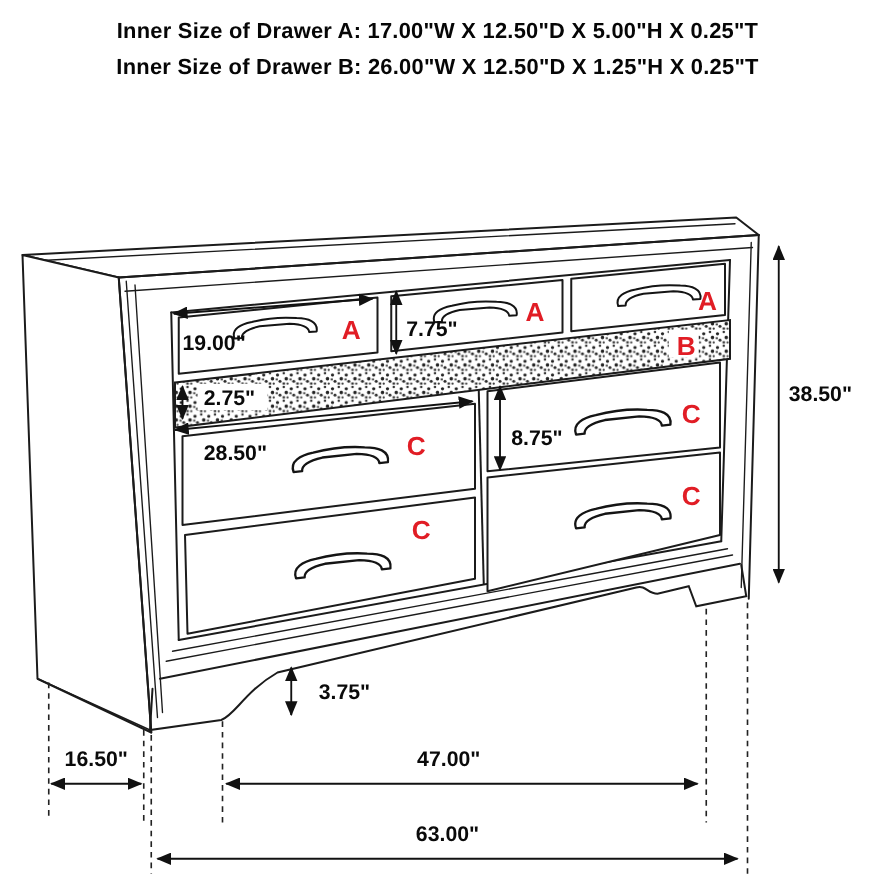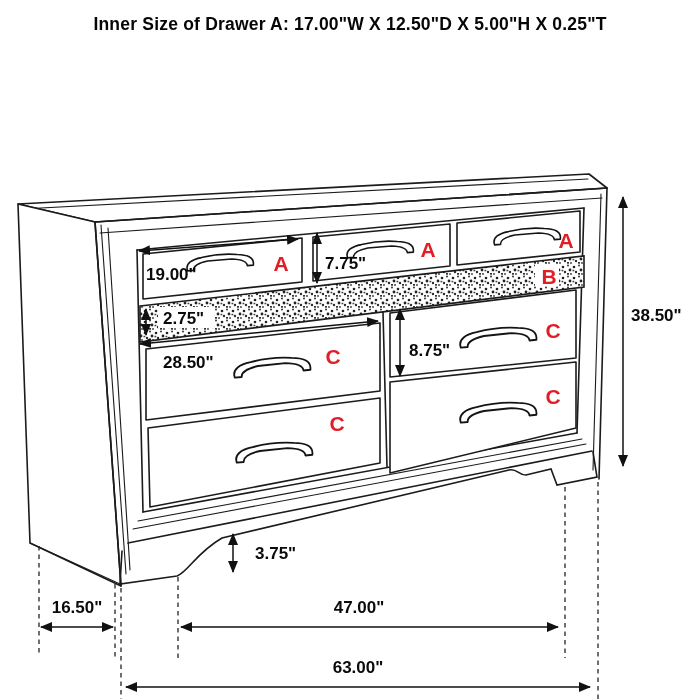--- a/index.html
+++ b/index.html
@@ -22,20 +22,21 @@
   .rtxt { font-family:"Liberation Sans", sans-serif; font-size:21px; font-weight:bold; fill:#e11d25; }
   .chip { fill:#ffffff; }
 </style>
 </head>
 <body>
 
 <div class="stage">
 
   <div class="header">
     <p>Inner Size of Drawer A: 17.00"W X 12.50"D X 5.00"H X 0.25"T</p>
+    <p>Inner Size of Drawer B: 26.00"W X 12.50"D X 1.25"H X 0.25"T</p>
   </div>
 
   <svg width="700" height="700" viewBox="0 0 700 700">
     <defs>
       <marker id="arr" viewBox="0 0 12 10" refX="11" refY="5" markerWidth="12" markerHeight="10" orient="auto-start-reverse" markerUnits="userSpaceOnUse">
         <path d="M0,0 L12,5 L0,10 Z" fill="#111111"></path>
       </marker>
       <pattern id="sparkle" width="11" height="11" patternUnits="userSpaceOnUse">
         <rect width="11" height="11" fill="#ffffff"></rect>
         <circle cx="2" cy="3" r="1.3" fill="#222222"></circle>

